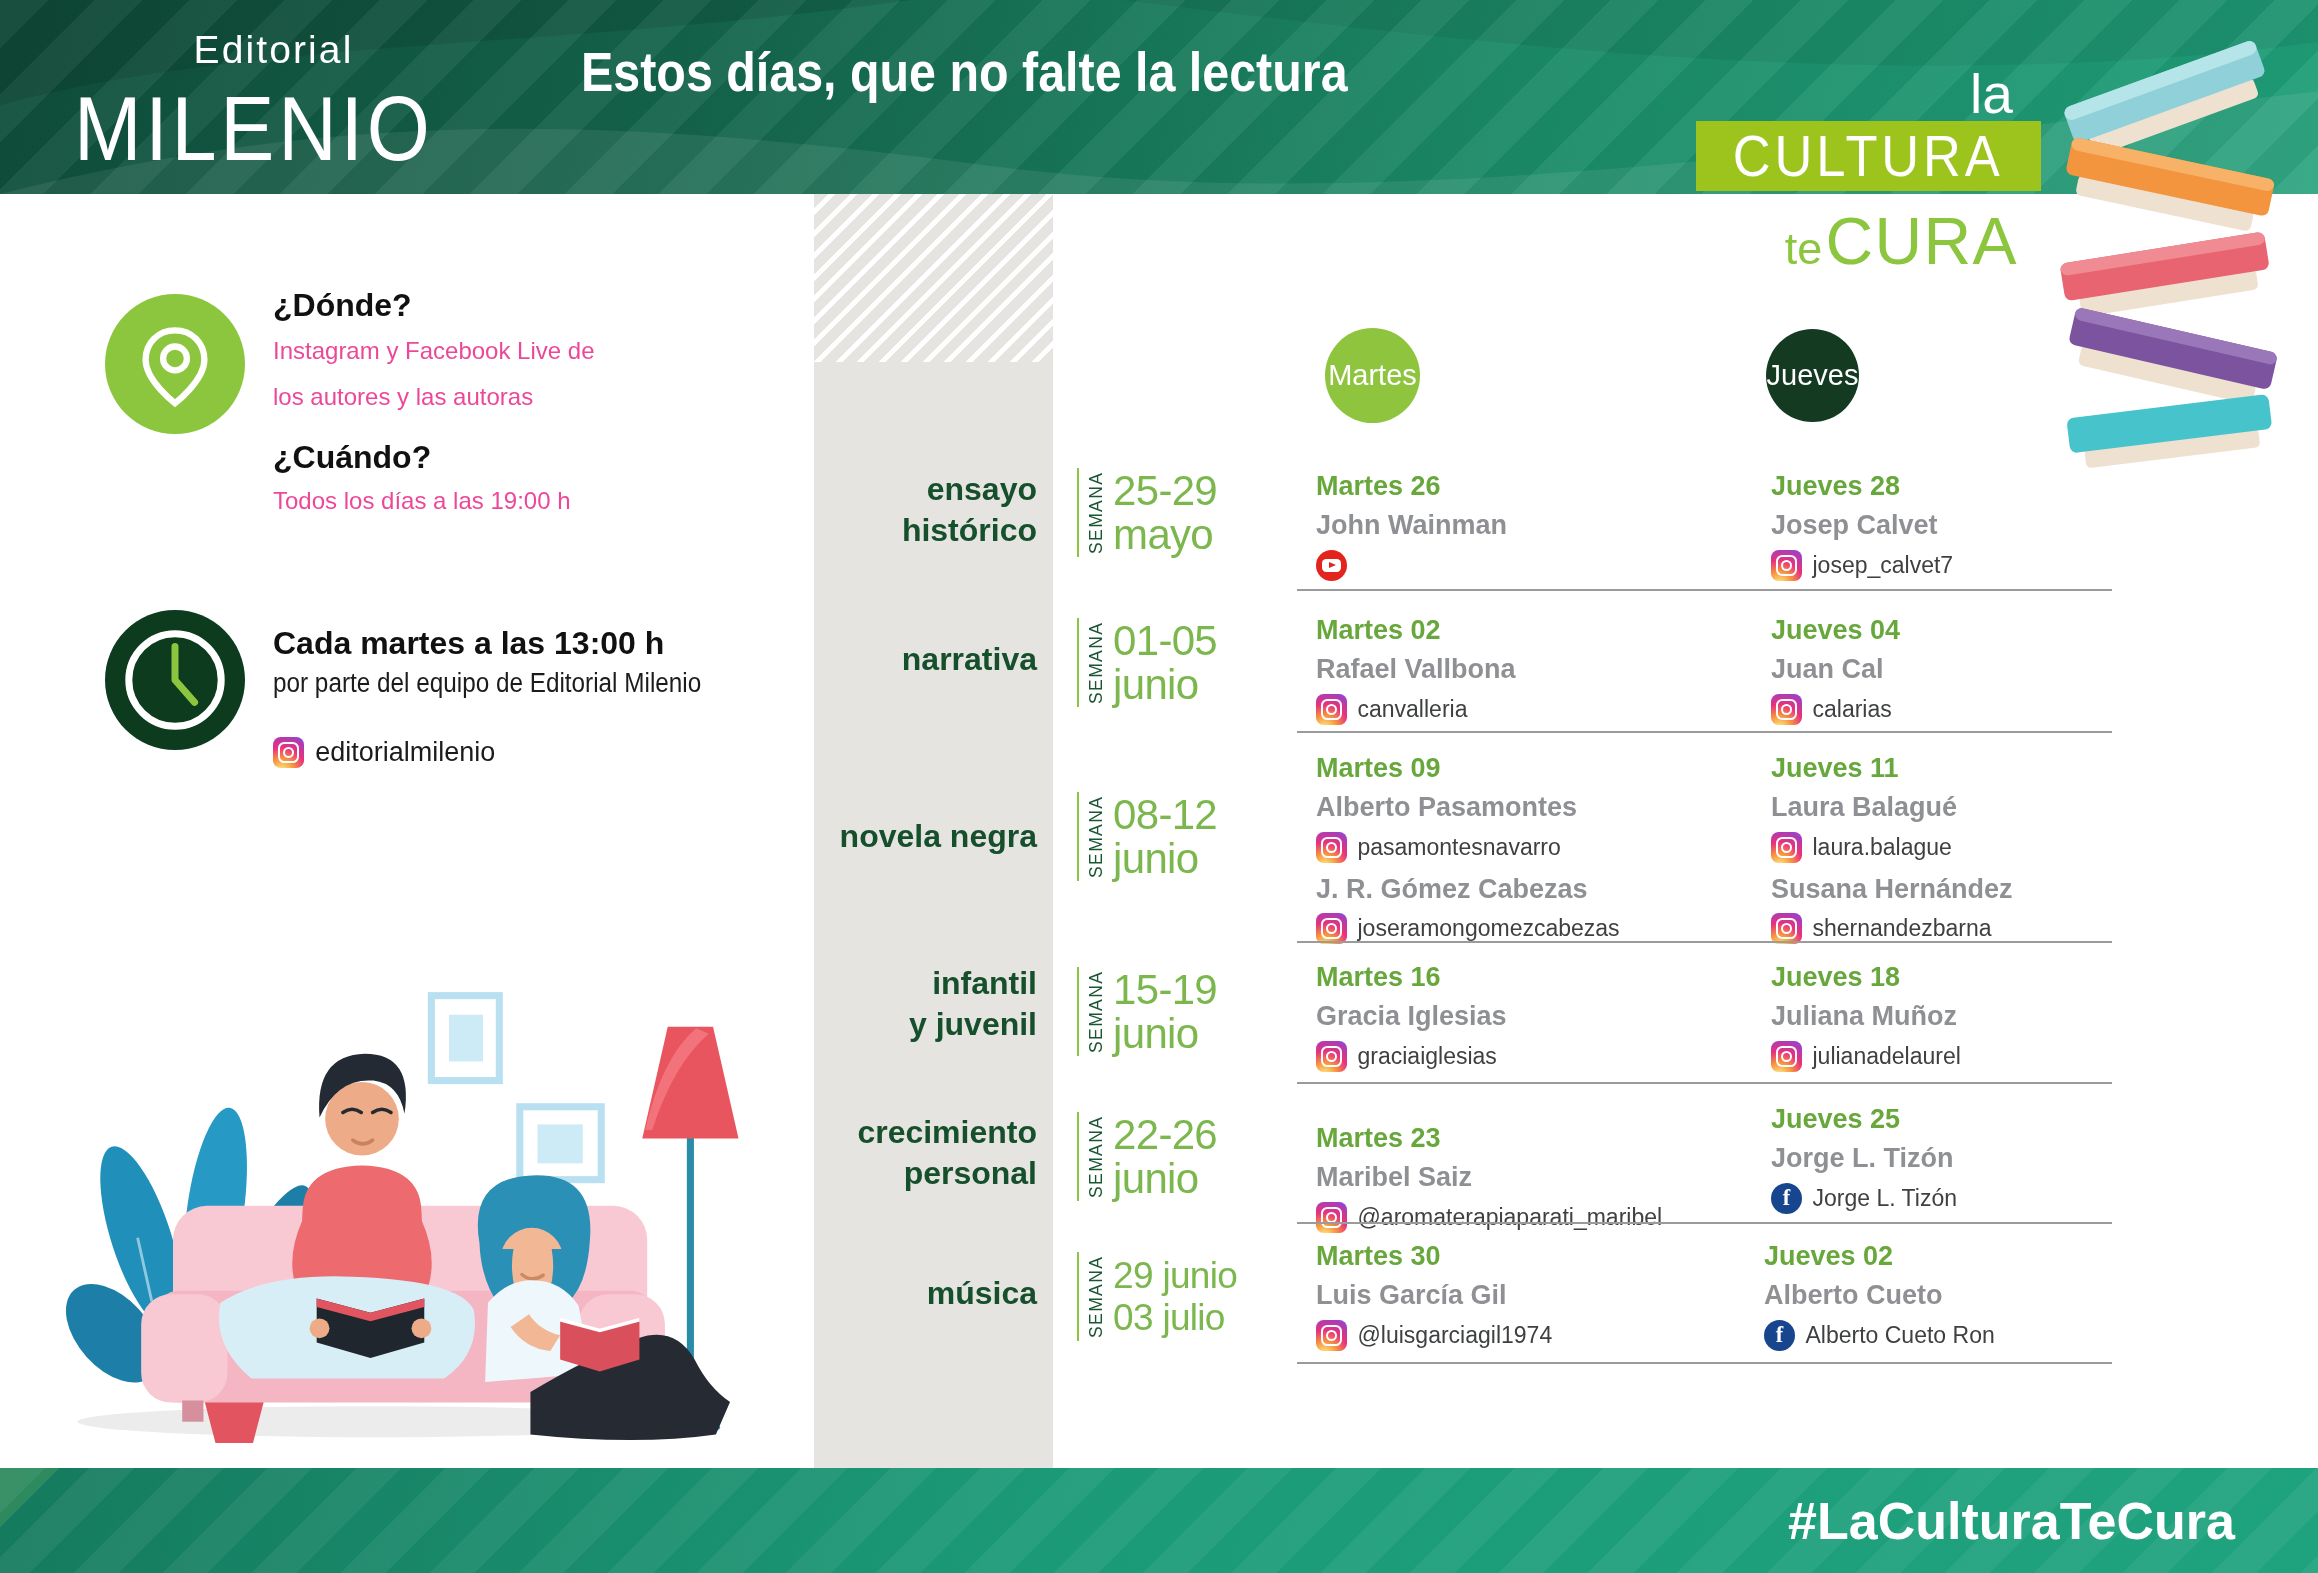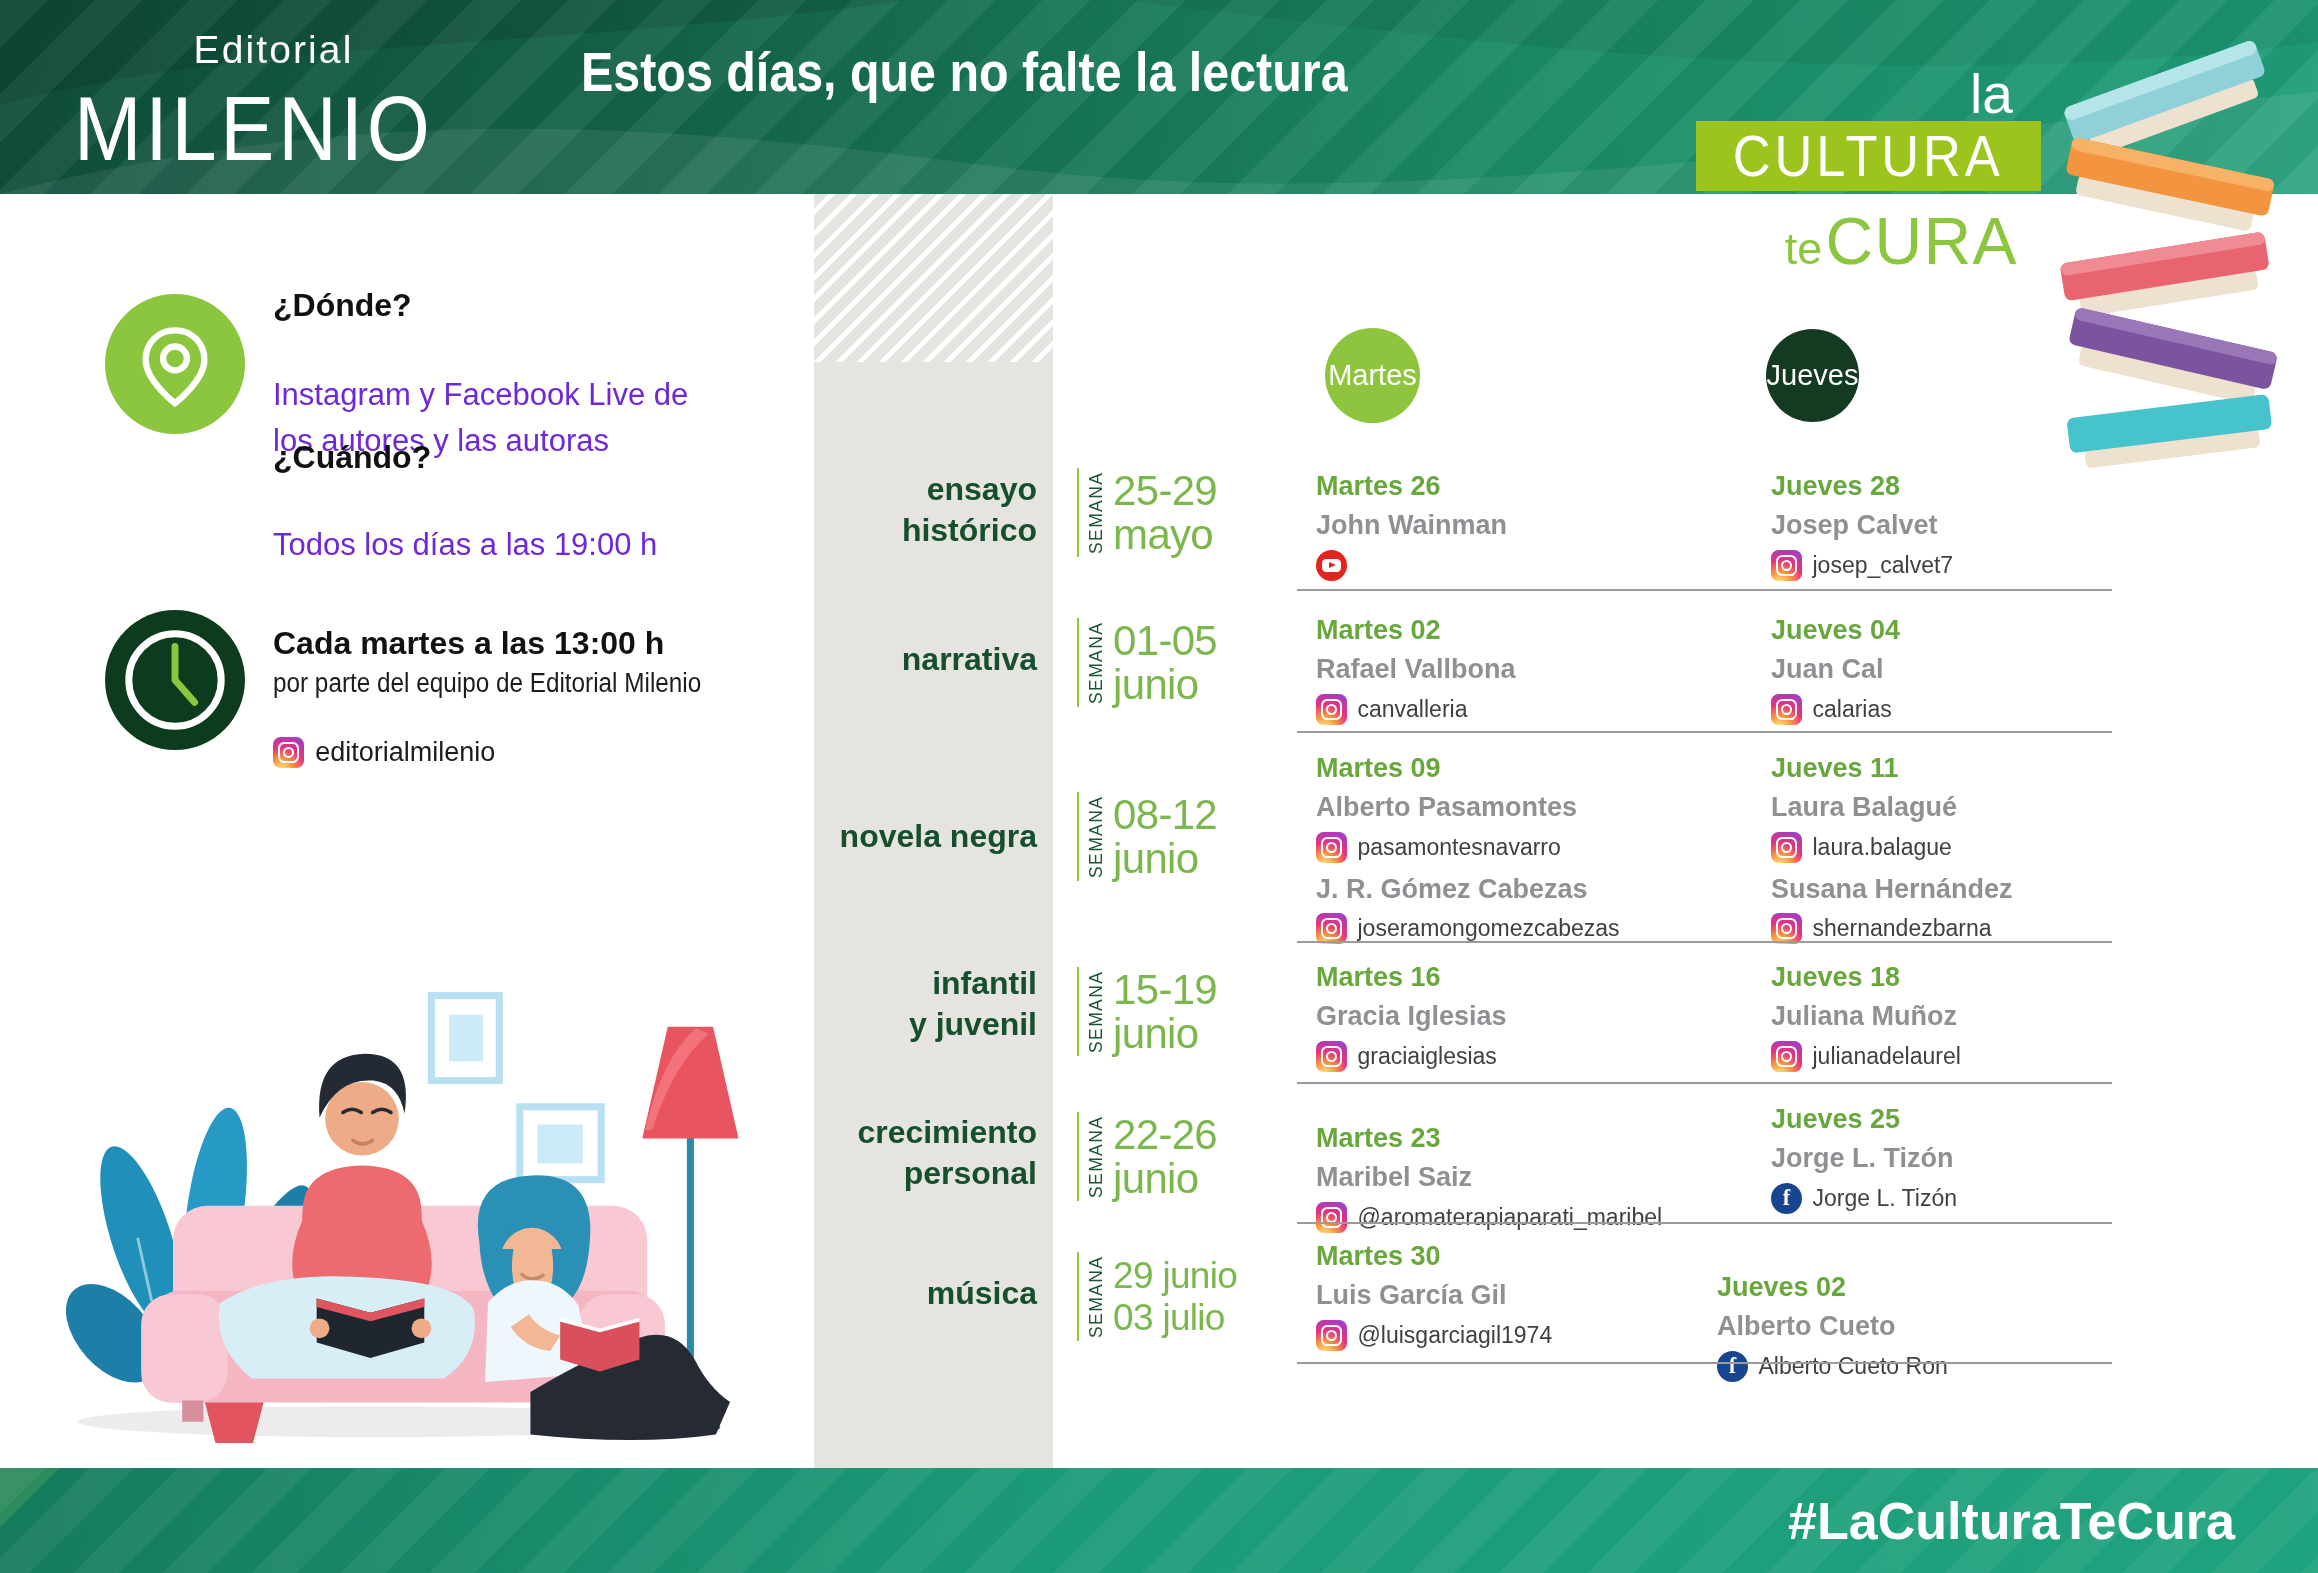--- a/index.html
+++ b/index.html
@@ -25,21 +25,21 @@
   .tecura .te{font-size:45px;}
   .tecura .cura{font-size:66px;letter-spacing:1.4px;}
   .books{left:2019px;top:19.6px;z-index:5;}
 
   
   .grayband{left:814px;top:194px;width:239px;height:1274px;background:#e6e4e1;}
   .hatch{left:814px;top:194px;width:239px;height:168px;background:#e6e4e1;}
   .hatch::after{content:'';position:absolute;inset:0;
     background:repeating-linear-gradient(135deg,transparent 0 10.5px,#ffffff 10.5px 15.4px);}
   .info-title{font-size:32px;font-weight:bold;color:#111;}
-  .info-body{font-size:31px;color:#6d28d9;line-height:46px;margin-top:44px;}
+  .info-body{font-size:24px;color:#ec4899;line-height:46px;}
   .info-small{font-size:27px;color:#1c1c1c;line-height:35px;}
   .handle-row{display:flex;align-items:center;gap:11.2px;font-size:27px;color:#1c1c1c;}
 
   
   .ig{width:31px;height:31px;border-radius:7.7px;position:relative;flex:0 0 auto;
     background:radial-gradient(circle at 28% 110%,#fdd775 8%,#f8963f 30%,#e8327c 58%,#b23ab0 82%,#7b4ff0 100%);}
   .ig::before{content:'';position:absolute;inset:4.9px;border:2.1px solid #fff;border-radius:6.3px;}
   .ig::after{content:'';position:absolute;left:9.8px;top:9.8px;width:7px;height:7px;border:2.1px solid #fff;border-radius:50%;}
   
   .yt{width:31px;height:31px;border-radius:50%;background:#e3231d;position:relative;flex:0 0 auto;}
@@ -412,21 +412,21 @@
 <div class="abs sep" style="top:1222px;"></div>
 
 <div class="abs cell" style="left:1316px;top:1241px;">
   <div class="day">Martes 30</div>
   <div class="author">Luis García Gil</div>
   <div class="hrow">
       <span class="ig"></span>
       <span>@luisgarciagil1974</span>
     </div>
 </div>
-<div class="abs cell" style="left:1717px;top:1241px;margin-top:31px;">
+<div class="abs cell" style="left:1764px;top:1241px;">
   <div class="day">Jueves 02</div>
   <div class="author">Alberto Cueto</div>
   <div class="hrow">
       <span class="fb"></span>
       <span>Alberto Cueto Ron</span>
     </div>
 </div>
 <div class="abs sep" style="top:1362px;"></div>
 
 <div class="abs footer">

